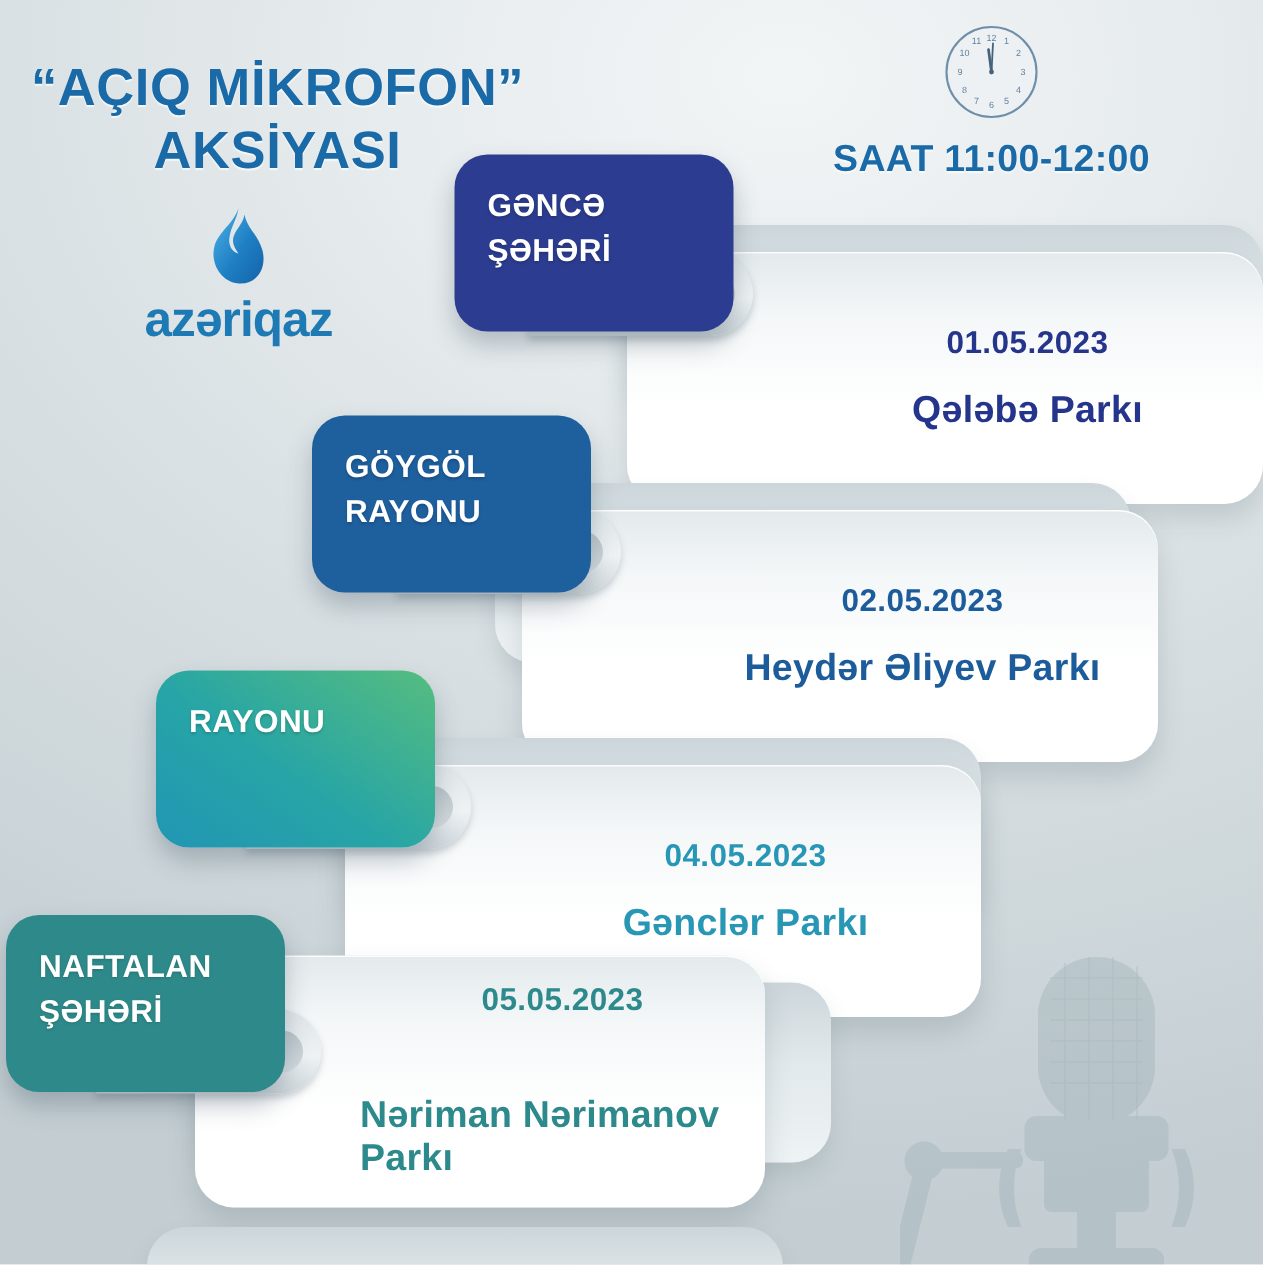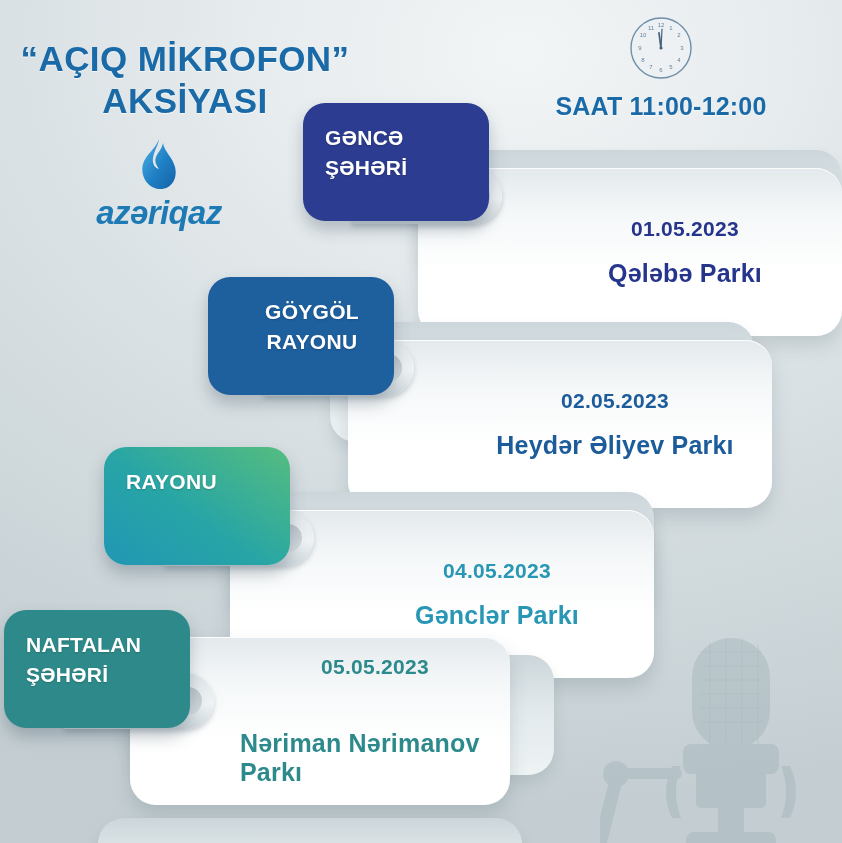--- a/index.html
+++ b/index.html
@@ -43,21 +43,20 @@
     line-height:1.20;
     text-shadow:0 1px 1px rgba(255,255,255,.75);
   }
 
   
   #logo-block {
     position:absolute;
     left:64px; top:138px;
     width:190px;
     text-align:center;
-    font-style:italic;
   }
   #flame-icon { display:block; margin:0 auto 4px; }
   #logo-text {
     color:#1d7ab5;
     font-size:33px;
     font-weight:bold;
     letter-spacing:-.6px;
   }
 
   
@@ -232,21 +231,21 @@
   <div class="row">
     <div class="ghost" style="left:330px; top:322px; width:424px;"></div>
     <div class="card" style="left:348px; top:340px; width:424px;">
       <div class="card-date" style="color:#1d5c9b;">02.05.2023</div>
       <div class="card-place" style="color:#1d5c9b;">Heydər Əliyev Parkı</div>
     </div>
     <div class="connector" style="left:264px; top:340px;">
       <div class="hook-outer"></div>
         <div class="hook-inner"></div>
     </div>
-    <div class="tab" style="left:208px; top:277px; background:#1e5f9e;text-align:center;">
+    <div class="tab" style="left:208px; top:277px; background:#1e5f9e;">
       <span class="tab-line">GÖYGÖL</span>
       <span class="tab-line">RAYONU</span>
     </div>
   </div>
 
   <div class="row">
     <div class="ghost" style="left:230px; top:492px; width:424px;"></div>
     <div class="card" style="left:230px; top:510px; width:424px;">
       <div class="card-date" style="color:#2896b5;">04.05.2023</div>
       <div class="card-place" style="color:#2896b5;">Gənclər Parkı</div>

